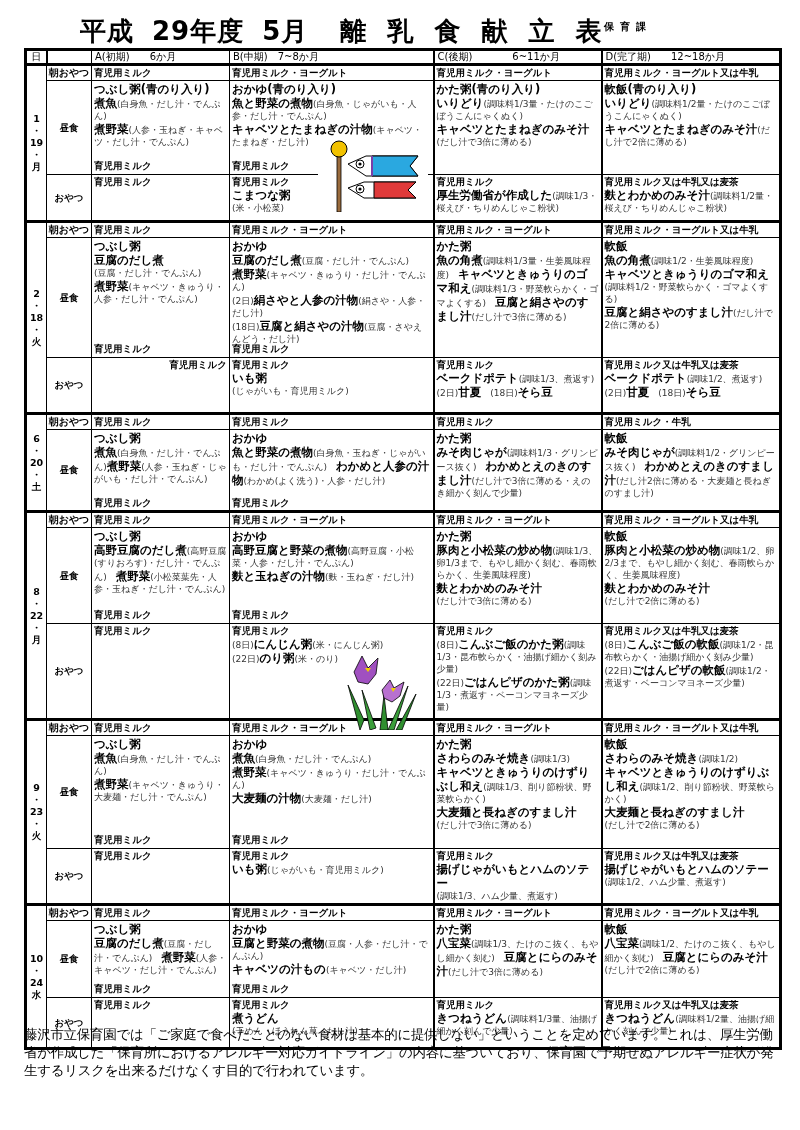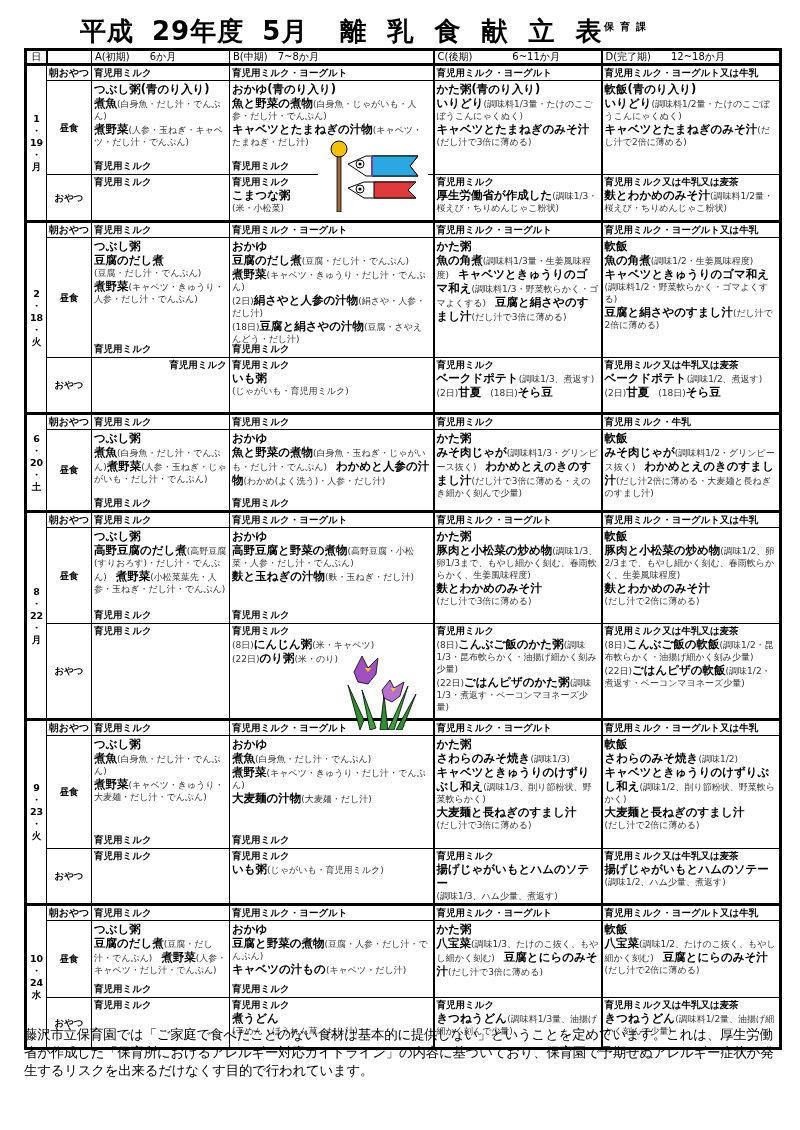--- a/index.html
+++ b/index.html
@@ -263,21 +263,21 @@
           </div>
         </td>
       </tr>
       <tr style="height:96px">
         <td class="meal">おやつ</td>
         <td class="">
           <div class="bs">育児用ミルク</div>
         </td>
         <td class="">
           <div class="bs">育児用ミルク</div>
-          <div><span class="n">(8日)</span><span class="b">にんじん粥</span><span class="n">(米・キャベツ)</span></div>
+          <div><span class="n">(8日)</span><span class="b">にんじん粥</span><span class="n">(米・にんじん粥)</span></div>
           <div><span class="n">(22日)</span><span class="b">のり粥</span><span class="n">(米・のり)</span></div>
         </td>
         <td class="col-sep-thick">
           <div class="bs">育児用ミルク</div>
           <div><span class="n">(8日)</span><span class="b">こんぶご飯のかた粥</span><span class="n">(調味1/3・昆布軟らかく・油揚げ細かく刻み少量)</span></div>
           <div><span class="n">(22日)</span><span class="b">ごはんピザのかた粥</span><span class="n">(調味1/3・煮返す・ベーコンマヨネーズ少量)</span></div>
         </td>
         <td class="col-sep-thick">
           <div class="bs">育児用ミルク又は牛乳又は麦茶</div>
           <div><span class="n">(8日)</span><span class="b">こんぶご飯の軟飯</span><span class="n">(調味1/2・昆布軟らかく・油揚げ細かく刻み少量)</span></div>

